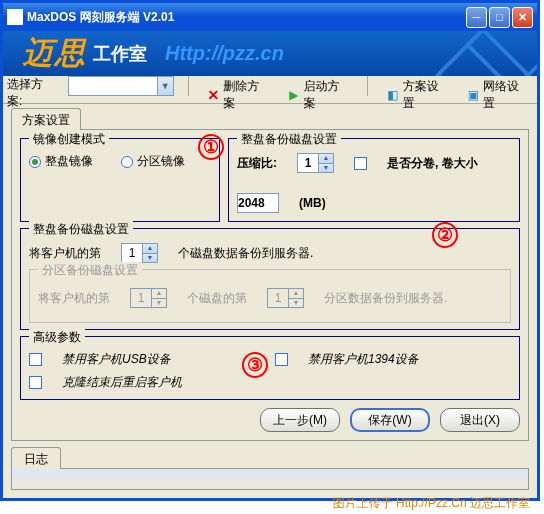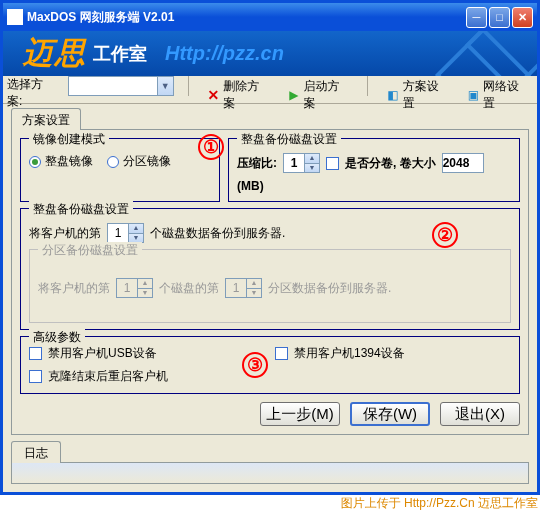--- a/index.html
+++ b/index.html
@@ -35,56 +35,56 @@
 .icon-gear { color: #28C; font-size: 12px; }
 .icon-net { color: #28C; font-size: 12px; }
 
 .content { padding: 4px 8px 8px 8px; background: #ECE9D8; }
 .tab-strip { position: relative; height: 22px; }
 .tab { position: absolute; left: 0; top: 0; height: 22px; background: #ECE9D8; border: 1px solid #919B9C; border-bottom: none; padding: 3px 10px; font-size: 12px; border-radius: 3px 3px 0 0; z-index: 2; }
 .tab-panel { border: 1px solid #919B9C; background: #ECE9D8; padding: 8px; margin-top: -1px; position: relative; }
 
 .fset { border: 1px solid #000080; padding: 8px 8px 8px 8px; margin-bottom: 6px; position: relative; font-size: 12px; background: #ECE9D8; }
 .fset > .legend { position: absolute; top: -8px; left: 8px; background: #ECE9D8; padding: 0 4px; font-size: 12px; }
-.row { display: flex; align-items: center; gap: 6px; flex-wrap: wrap; }
+.row { display: flex; align-items: center; gap: 20px; flex-wrap: wrap; }
 
 .radio { display: inline-flex; align-items: center; gap: 4px; }
 .radio-dot { width: 12px; height: 12px; border: 1px solid #3B6FD0; border-radius: 50%; display: inline-flex; align-items: center; justify-content: center; background: #fff; }
 .radio-dot.checked::after { content:""; width:6px; height:6px; background:#3B9B3B; border-radius:50%; }
 
 .chk { width: 13px; height: 13px; border: 1px solid #3B6FD0; background: #fff; display: inline-block; }
 
 .spinner { display: inline-flex; border: 1px solid #7F9DB9; height: 20px; background: #fff; }
 .spinner-val { width: 20px; text-align: center; font-size: 12px; line-height: 18px; }
 .spinner-btns { display: flex; flex-direction: column; }
 .spinner-btn { width: 15px; height: 9px; background: linear-gradient(#DDEAFB,#C1D7F4); border-left: 1px solid #7F9DB9; font-size: 7px; line-height: 8px; text-align: center; color: #4D6185; }
 .spinner-btn + .spinner-btn { border-top: 1px solid #7F9DB9; }
 
 .textin { height: 20px; border: 1px solid #7F9DB9; background: #fff; padding: 0 0; font-size: 12px; line-height: 18px; }
 
 .toprow { display: flex; gap: 8px; }
 .toprow .fset { flex: 1; }
 
-.sub { border: 1px solid #C0C0C0; padding: 24px 8px; margin-top: 6px; position: relative; color: #999; font-size: 12px; }
+.sub { border: 1px solid #C0C0C0; padding: 14px 8px; margin-top: 6px; position: relative; color: #999; font-size: 12px; }
 .sub .legend { position: absolute; top: -8px; left: 8px; background: #ECE9D8; padding: 0 4px; color: #999; }
 .sub .spinner, .sub .spinner-val, .sub .spinner-btn { background: #ECE9D8; color: #999; }
 
 .highgrid { display: grid; grid-template-columns: 1fr 1fr; row-gap: 6px; column-gap: 10px; }
 
 .btnrow { display: flex; justify-content: flex-end; gap: 10px; margin-top: 8px; }
-.btn { min-width: 80px; height: 24px; border: 1px solid #707070; background: linear-gradient(#fff,#E0E0D8); font-size: 15px; display: flex; align-items: center; justify-content: center; border-radius: 3px; }
+.btn { min-width: 80px; height: 24px; border: 1px solid #707070; background: linear-gradient(#fff,#E0E0D8); font-size: 12px; display: flex; align-items: center; justify-content: center; border-radius: 10px; }
 .btn.default { border: 2px solid #3B6FD0; }
 
 .circ { position: absolute; width: 26px; height: 26px; border: 2px solid #F00; border-radius: 50%; color: #F00; font-size: 18px; font-weight: bold; display: flex; align-items: center; justify-content: center; pointer-events: none; }
 
 .logtab-strip { position: relative; height: 22px; margin-top: 6px; }
 .logtab { position: absolute; left: 0; top: 0; height: 22px; background: #ECE9D8; border: 1px solid #919B9C; border-bottom: none; padding: 3px 12px; font-size: 12px; border-radius: 3px 3px 0 0; }
 .logpanel { border: 1px solid #919B9C; height: 22px; margin-top: -1px; background: linear-gradient(#DDE7F5,#ECE9D8); }
 
-.watermark { position: absolute; right: 6px; bottom: 2px; font-size: 12px; color: #D80; }
+.watermark { position: absolute; right: 14px; bottom: 2px; font-size: 12px; color: #D80; }
 </style>
 </head>
 <body>
 
 <div class="window">
 
   <div class="titlebar">
     <span class="titlebar-icon"></span>
     <span class="titlebar-text">MaxDOS 网刻服务端 V2.01</span>
     <div class="titlebar-btns">
@@ -199,21 +199,21 @@
                 <div class="spinner-btn">▼</div>
               </div>
             </div>
             <span>分区数据备份到服务器.</span>
           </div>
         </div>
       </div>
 
       <div class="fset">
         <span class="legend">高级参数</span>
-        <div class="highgrid" style="">
+        <div class="highgrid" style="margin-top:6px;font-style:italic;">
           <div class="row">
             <span class="chk"></span>
             <span>禁用客户机USB设备</span>
           </div>
           <div class="row">
             <span class="chk"></span>
             <span>禁用客户机1394设备</span>
           </div>
           <div class="row">
             <span class="chk"></span>

